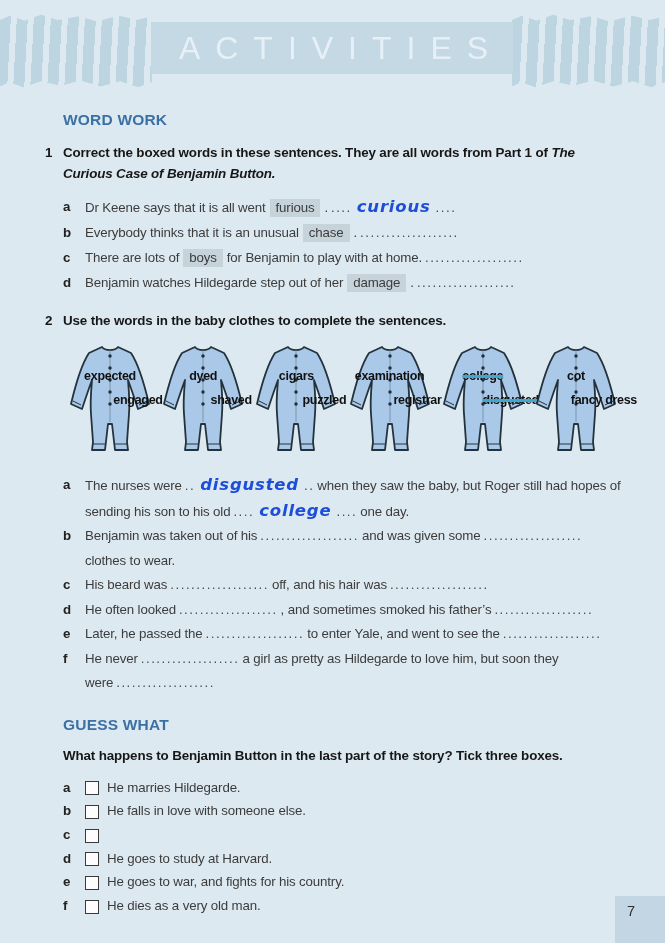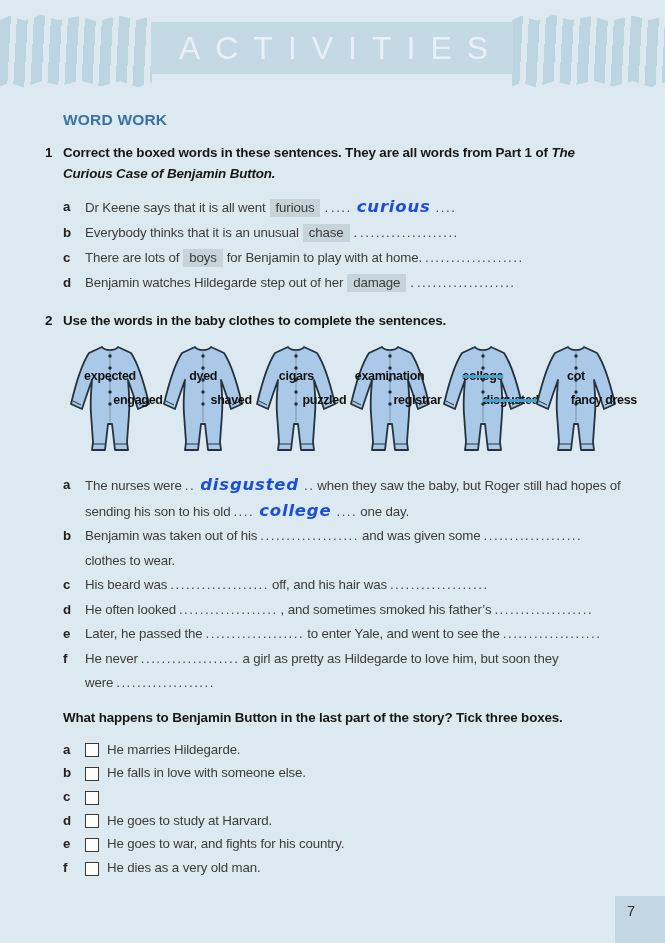--- a/index.html
+++ b/index.html
@@ -236,20 +236,21 @@
         <div class="item tall">
           <span class="letter">e</span>
           <span class="sentence"><span class="seg seg-t">Later, he passed the</span><span class="seg seg-d">...................</span><span class="seg seg-t">to enter Yale, and went to see the</span><span class="seg seg-d">...................</span></span>
         </div>
         <div class="item tall">
           <span class="letter">f</span>
           <span class="sentence"><span class="seg seg-t">He never</span><span class="seg seg-d">...................</span><span class="seg seg-t">a girl as pretty as Hildegarde to love him, but soon they were</span><span class="seg seg-d">...................</span></span>
         </div>
       </div>
 
+    <div class="sec-heading" style="margin-top:20px;">GUESS WHAT</div>
 
     <div class="question">What happens to Benjamin Button in the last part of the story? Tick three boxes.</div>
 
     <div class="guess-items" id="guess-items">
         <div class="guess-item">
           <span class="letter">a</span>
           <span class="cb"></span>
           <span class="guess-label">He marries Hildegarde.</span>
         </div>
         <div class="guess-item">

